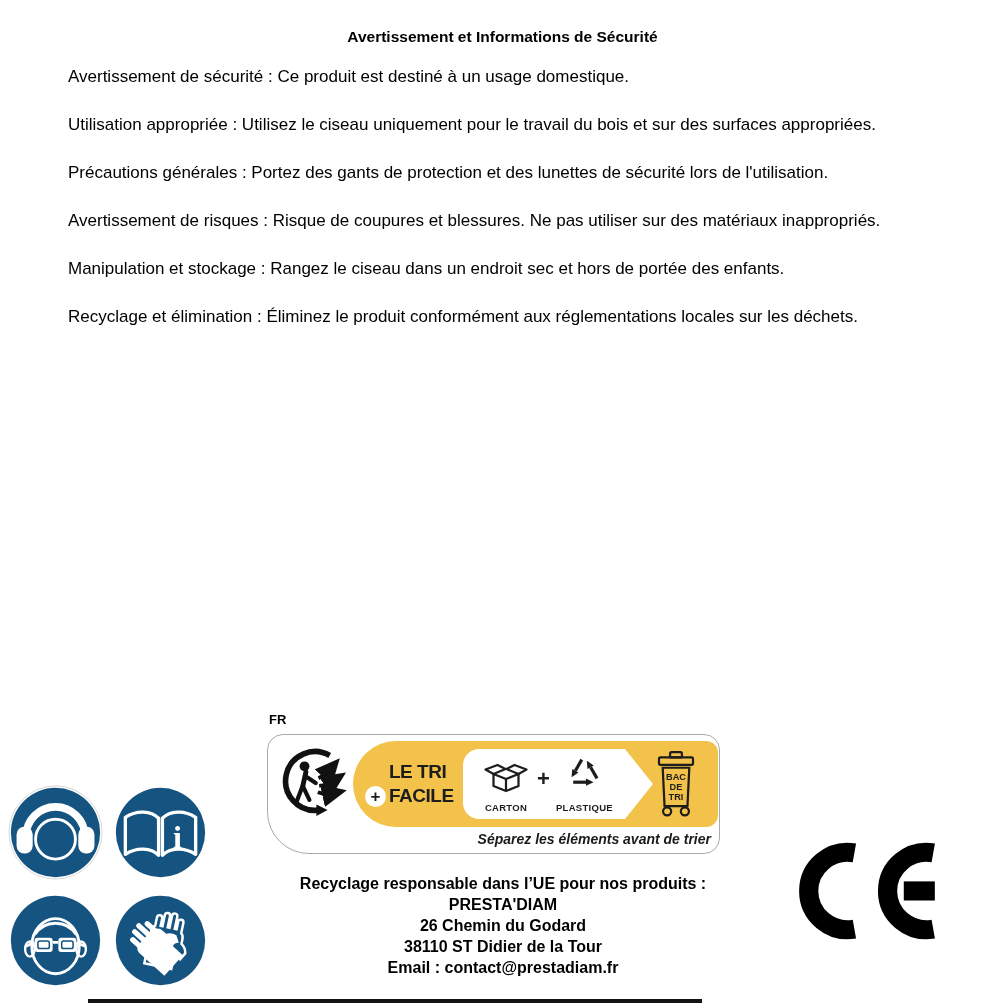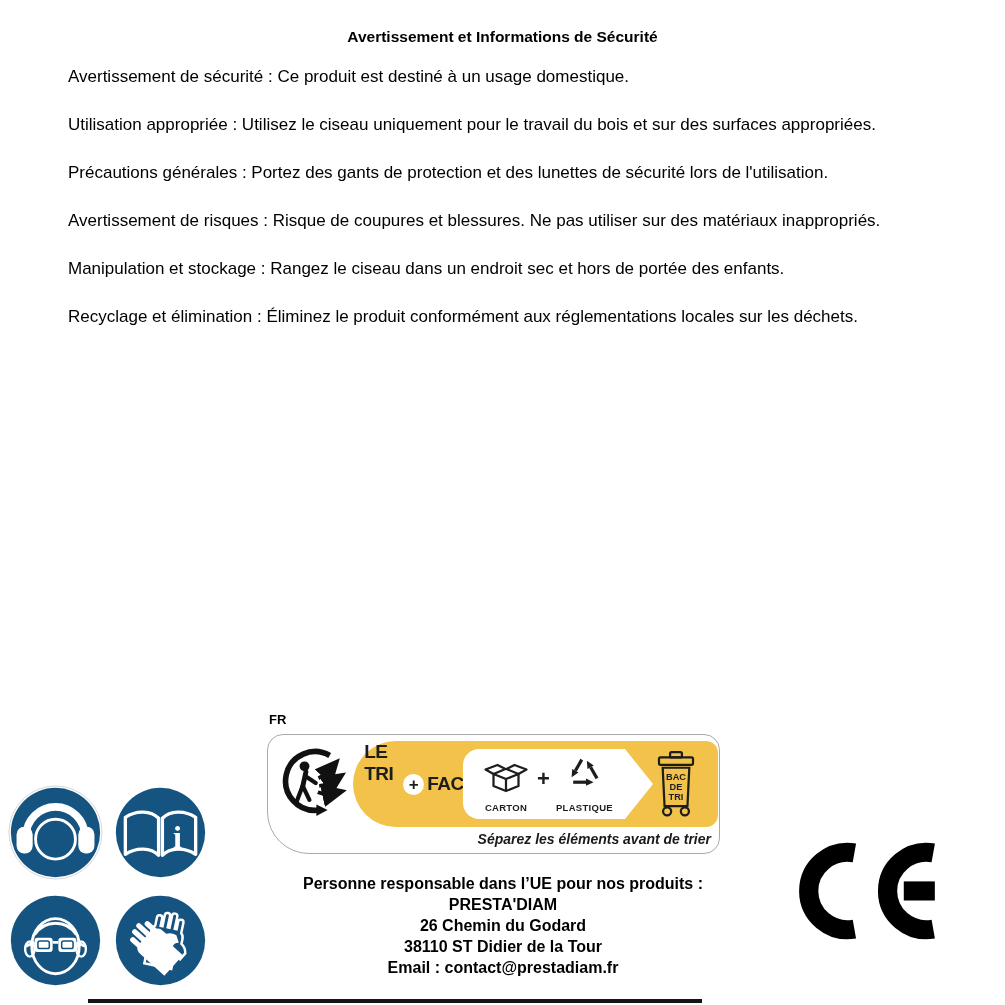--- a/index.html
+++ b/index.html
@@ -26,21 +26,21 @@
 
   
   .tri-section{position:absolute;left:267px;top:712px;width:453px;}
   .fr-label{position:absolute;left:2px;top:0;font-size:13px;font-weight:bold;}
   .label-box{position:absolute;left:0;top:22px;width:453px;height:120px;background:#fff;
              border:1.5px solid #aaa;border-radius:16px 16px 16px 42px;box-sizing:border-box;}
   .triman{position:absolute;left:12px;top:11px;width:70px;height:70px;}
   .yellow-band{position:absolute;left:85px;top:6px;width:365px;height:86px;
                background:var(--tri-yellow);border-radius:43px 12px 12px 43px;}
   .headline{position:absolute;left:4px;top:0;height:100%;width:110px;display:flex;
-            flex-direction:row;justify-content:center;gap:2px;color:var(--tri-ink);}
+            flex-direction:column;justify-content:center;gap:2px;color:var(--tri-ink);}
   .headline .row1{font-size:19px;font-weight:800;letter-spacing:-0.5px;margin-left:32px;}
   .headline .row2{display:flex;align-items:center;gap:3px;margin-left:8px;}
   .plus-badge{width:21px;height:21px;border-radius:50%;background:#fff;color:var(--tri-ink);
               font-size:17px;font-weight:800;display:flex;align-items:center;justify-content:center;line-height:1;}
   .headline .row2 .word{font-size:19px;font-weight:800;letter-spacing:-0.5px;}
   .materials-strip{position:absolute;left:110px;top:8px;width:190px;height:70px;background:#fff;
                    border-radius:16px 0 0 16px;
                    clip-path:polygon(0 0,calc(100% - 28px) 0,100% 50%,calc(100% - 28px) 100%,0 100%);
                    display:flex;align-items:center;justify-content:center;gap:6px;
                    padding-right:26px;padding-left:4px;box-sizing:border-box;}
@@ -197,21 +197,21 @@
             </g>
           </svg>
         </div>
       </div>
 
       <div class="tagline">Séparez les éléments avant de trier</div>
     </div>
   </div>
 
   <div class="responsible">
-    <div>Personne responsable dans l’UE pour nos produits :</div>
+    <div>Recyclage responsable dans l’UE pour nos produits :</div>
     <div>PRESTA'DIAM</div>
     <div>26 Chemin du Godard</div>
     <div>38110 ST Didier de la Tour</div>
     <div>Email : contact@prestadiam.fr</div>
   </div>
 
   <svg class="ce" viewBox="0 0 140 100" preserveAspectRatio="none" role="img" aria-label="CE">
     <path d="M56.2,11.1 A39.5,39.5 0 1 0 56.2,88.9" fill="none" stroke="#000" stroke-width="19.5"></path>
     <path d="M136.2,11.1 A39.5,39.5 0 1 0 136.2,88.9" fill="none" stroke="#000" stroke-width="19.5"></path>
     <rect x="106.3" y="40.2" width="31.5" height="19.5" fill="#000"></rect>

